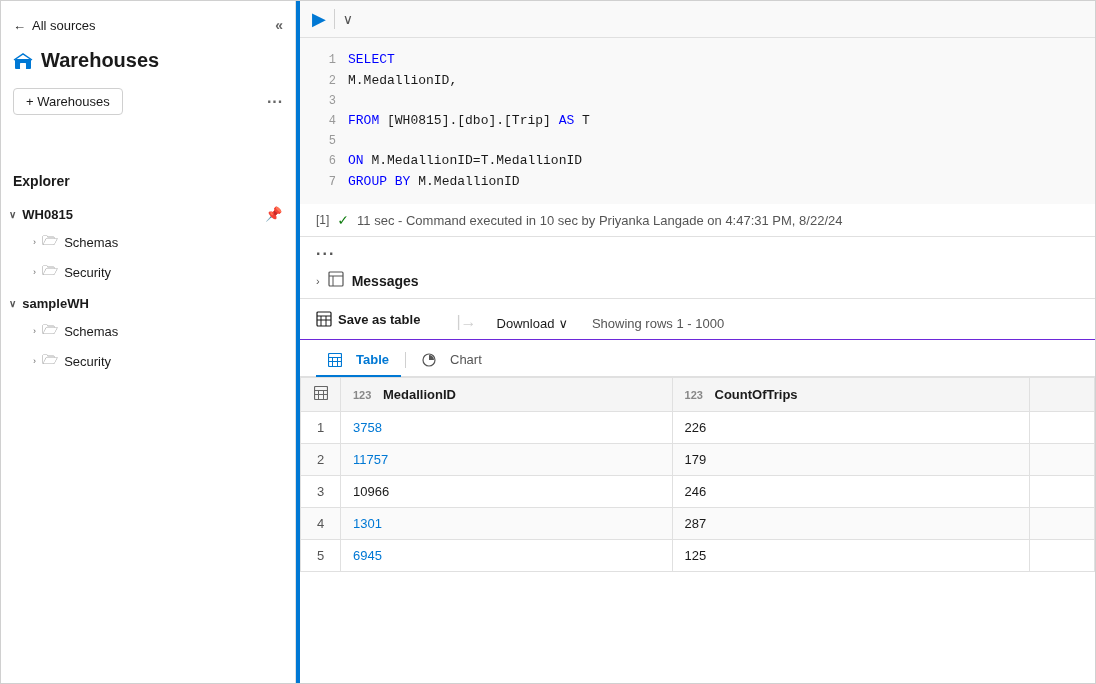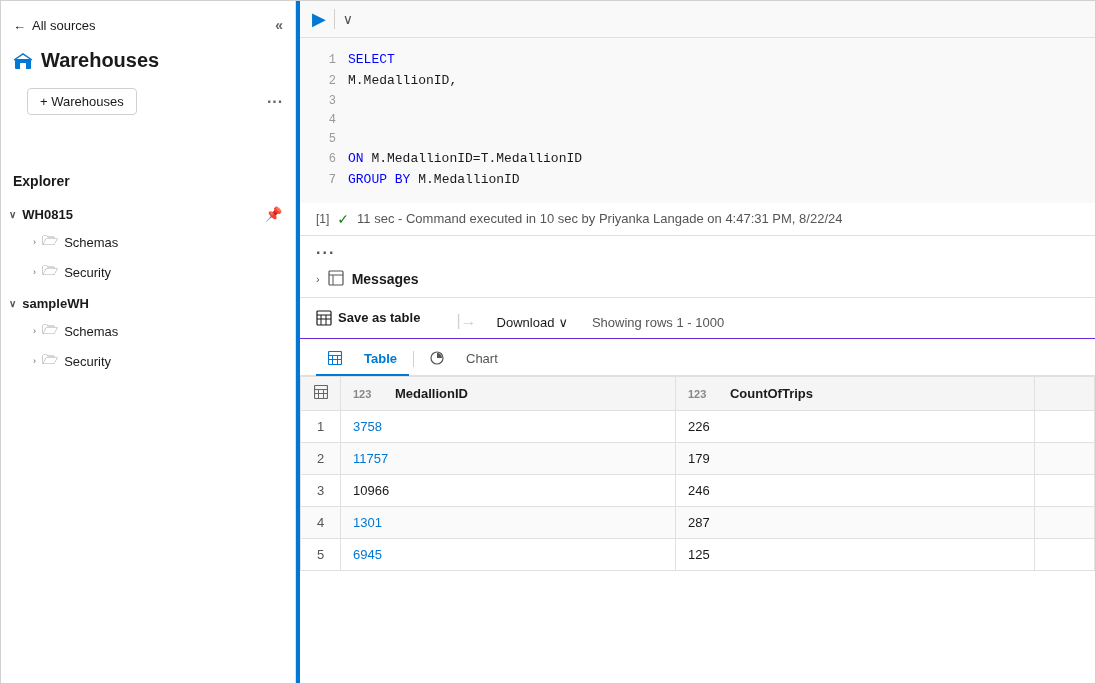--- a/index.html
+++ b/index.html
@@ -74,21 +74,21 @@
     .warehouses-title {
       font-size: 20px;
       font-weight: 600;
       color: #1a1a1a;
     }
 
     .add-warehouse-row {
       display: flex;
       align-items: center;
       justify-content: space-between;
-      padding: 4px 12px 12px 26px;
+      padding: 4px 12px 12px 12px;
       gap: 40px;
     }
 
     .add-warehouse-btn {
       display: flex;
       align-items: center;
       gap: 6px;
       padding: 5px 12px;
       border: 1px solid #d0d0d0;
       border-radius: 4px;
@@ -357,21 +357,21 @@
       align-items: center;
       gap: 0;
       padding: 4px 16px 0 16px;
       border-bottom: 1px solid #e0e0e0;
       background: #fff;
     }
 
     .view-tab {
       display: flex;
       align-items: center;
-      gap: 22px;
+      gap: 14px;
       padding: 8px 12px;
       cursor: pointer;
       font-size: 13px;
       color: #555;
       border-bottom: 2px solid transparent;
       margin-bottom: -1px;
     }
 
     .view-tab.active {
       color: #0078d4;
@@ -422,21 +422,21 @@
       background: #fff;
     }
 
     .data-table tr:nth-child(even) td {
       background: #fafafa;
     }
 
     .col-type {
       color: #888;
       font-size: 11px;
-      margin-right: 20px;
+      margin-right: 8px;
     }
 
     .table-icon-cell {
       text-align: center;
     }
   </style>
 </head>
 <body>
 
 <div class="app-container">
@@ -535,20 +535,21 @@
         </div>
         <div class="code-line">
           <span class="line-num">2</span>
           <span class="code-text">M.MedallionID,</span>
         </div>
         <div class="code-line">
           <span class="line-num">3</span>
         </div>
         <div class="code-line">
           <span class="line-num">4</span>
+          <span class="code-text"><span class="kw">FROM</span> [WH0815].[dbo].[Trip] <span class="kw">AS</span> T</span>
         </div>
         <div class="code-line">
           <span class="line-num">5</span>
         </div>
         <div class="code-line">
           <span class="line-num">6</span>
           <span class="code-text"><span class="kw">ON</span> M.MedallionID=T.MedallionID</span>
         </div>
         <div class="code-line">
           <span class="line-num">7</span>

